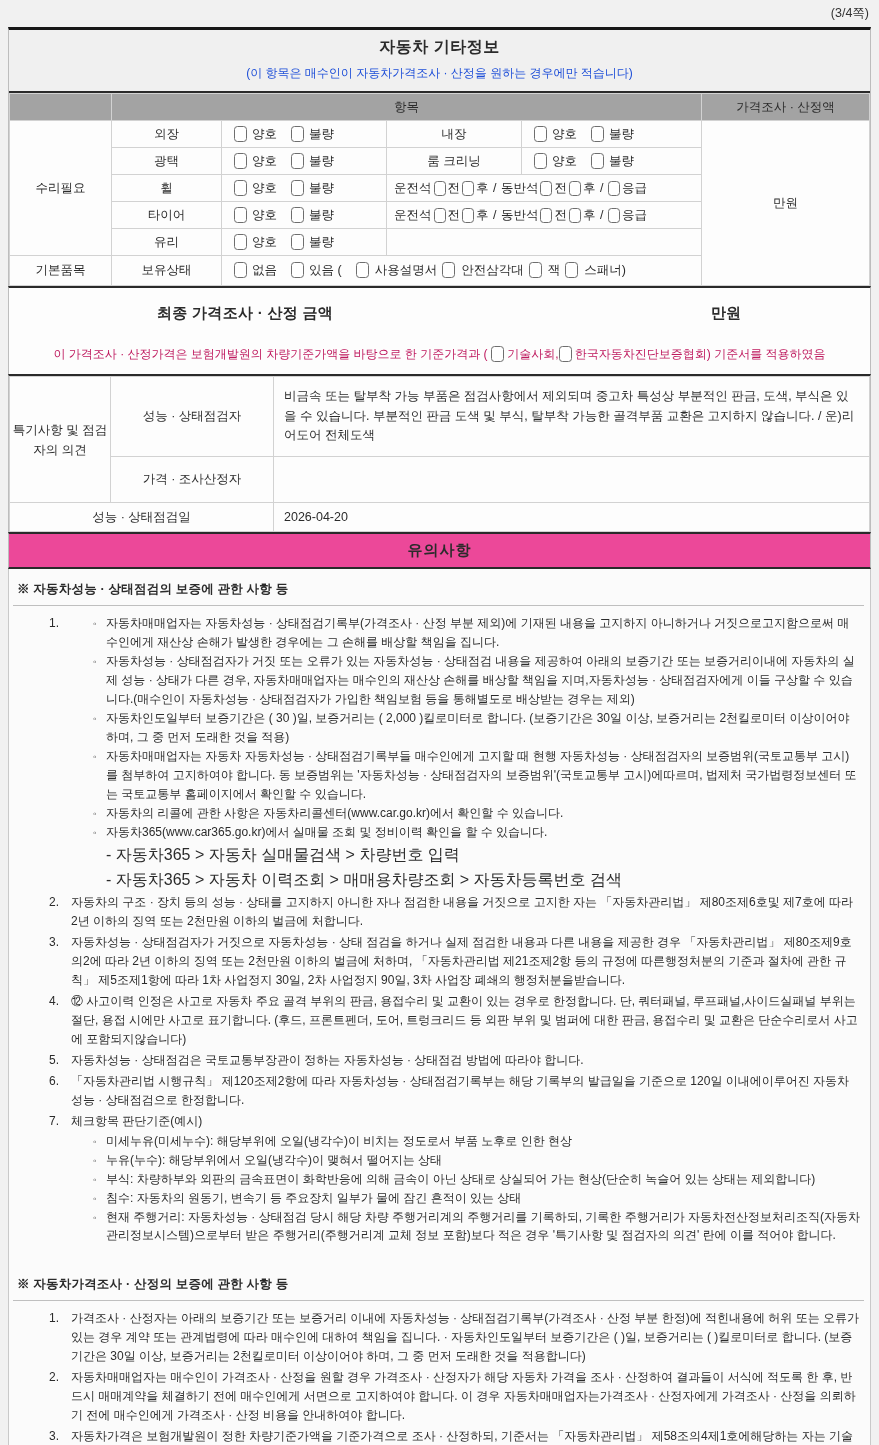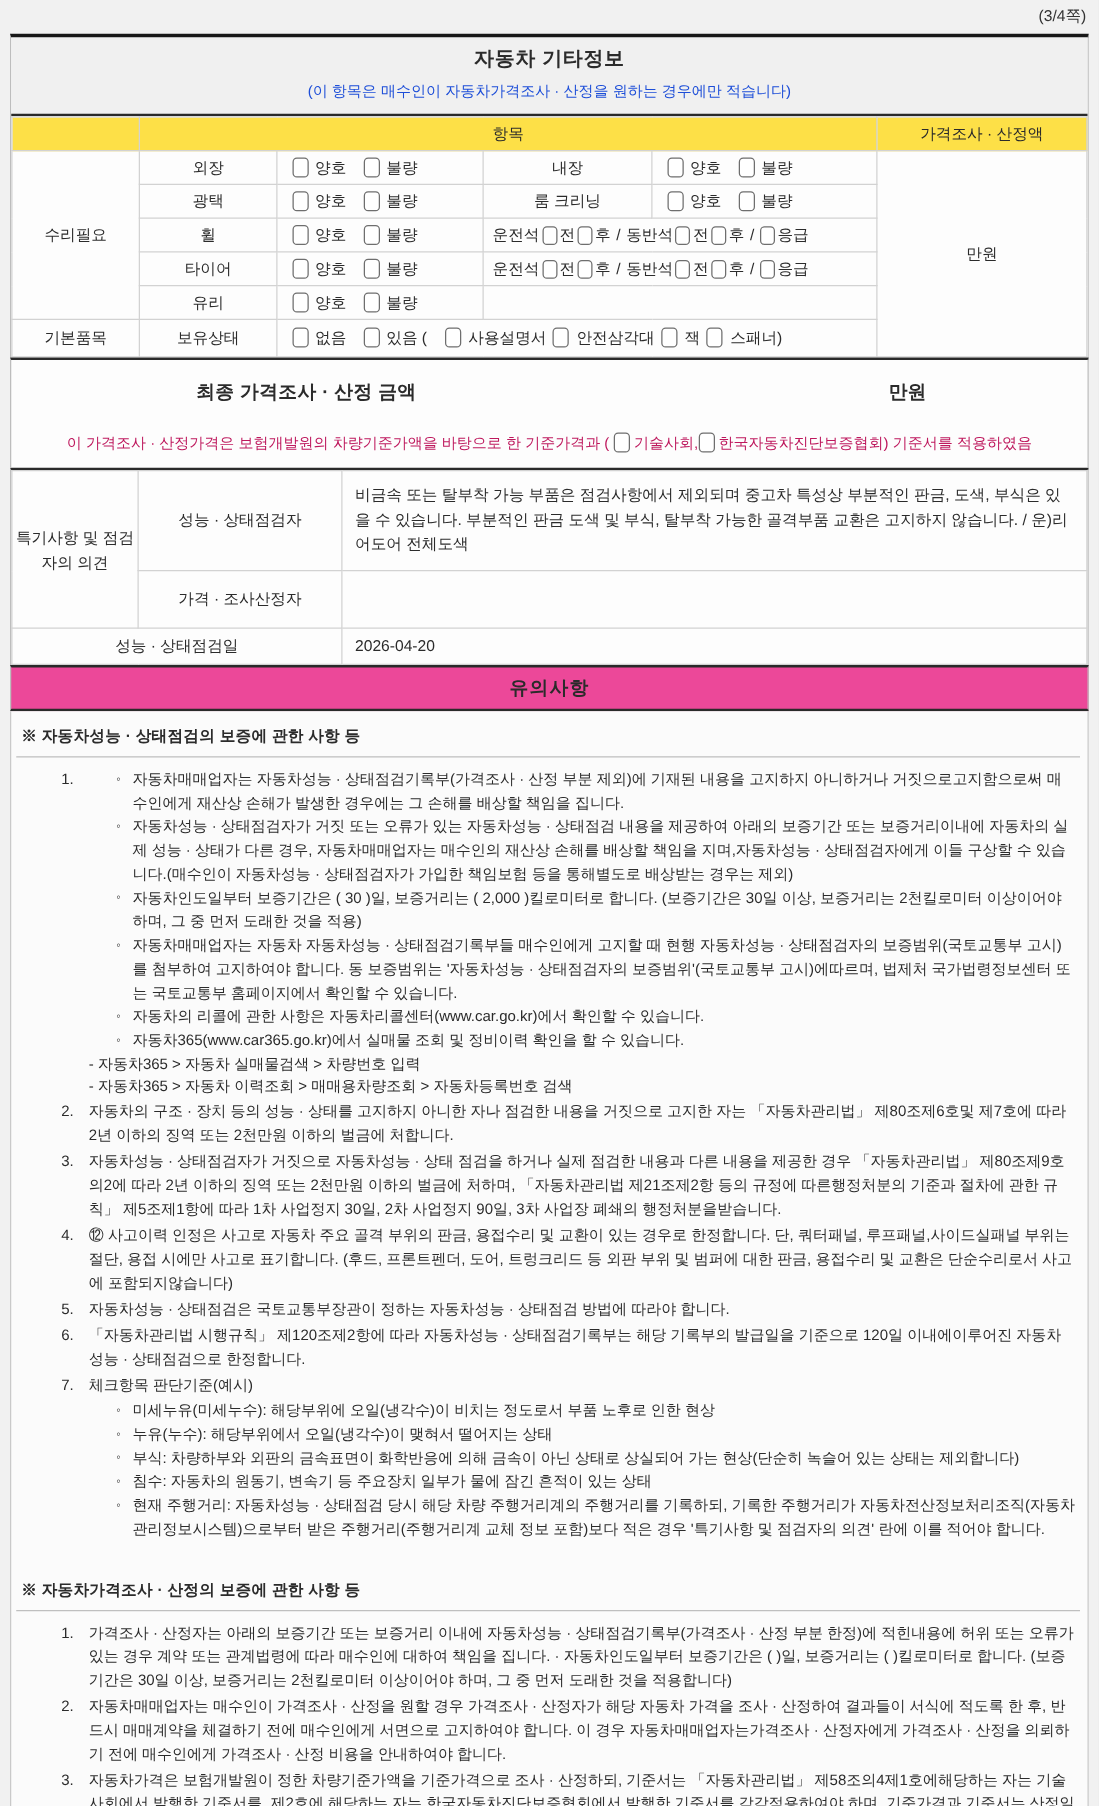--- a/index.html
+++ b/index.html
@@ -17,21 +17,21 @@
   
   .t1wrap { border-top:3px solid #171717; border-left:1px solid #bdbdbd; border-right:1px solid #bdbdbd; background:#fdfdfd; }
   .titleband { background:#f0f0f0; border-bottom:2px solid #2a2a2a; padding:7px 0 9px; }
   .titleband h1 { font-size:16px; font-weight:bold; text-align:center; letter-spacing:.5px; }
   .titleband .sub { font-size:12px; text-align:center; margin-top:7px; color:#1d4ed8; }
 
   table.grid { border-collapse:collapse; width:100%; table-layout:fixed; background:#fdfdfd; }
   table.grid td, table.grid th { border:1px solid #d2d2d2; font-size:12.5px; font-weight:normal; vertical-align:middle; }
   table.grid tr { height:27px; }
   tr.hdr { height:26px; }
-  tr.hdr th { background:#fde047; }
+  tr.hdr th { background:#a3a3a3; }
   td.c-group, td.c-label { text-align:center; }
   td.c-check { padding-left:12px;margin-top:12px; }
   td.c-seat { padding-left:6px; font-size:12px; }
   td.c-price { text-align:center; font-size:12.5px; }
   .cb { display:inline-block; width:13px; height:16px; border:1.5px solid #6e6e6e; border-radius:3.5px; background:#fff; vertical-align:-4px; }
   .cb.sp { margin:0 6px 0 0; }
   .cb.sm { margin:0 1px; width:12px; height:15px; }
   .lbl { margin-right:14px; margin-left:5px; }
   .seat-txt { margin:0 1px; }
 
@@ -64,21 +64,21 @@
   .noticebody { background:#fbfbfb; border-left:1px solid #c9c9c9; border-right:1px solid #c9c9c9; min-height:858px; padding:8px 6px 10px 4px; }
   .n-heading { font-size:12.5px; font-weight:bold; padding:4px 2px 7px 4px; border-bottom:1px solid #bfbfbf; letter-spacing:.2px; }
   .n-list { padding:8px 4px 0 36px; }
   .n-item { display:flex; margin-bottom:1px; }
   .n-num { flex:0 0 22px; font-size:12px; line-height:1.58; text-align:left; }
   .n-bodycol { flex:1; }
   .n-text { font-size:12px; line-height:1.58; margin-bottom:1px; }
   .n-bullet { display:flex; margin-left:22px; }
   .n-bcirc { flex:0 0 13px; font-size:10px; line-height:1.9; color:#444; }
   .n-btext { flex:1; font-size:12px; line-height:1.58; }
-  .n-subline { font-size:12px; line-height:1.58; }
+  .n-subline { font-size:16px; line-height:1.58; margin-left:35px; }
   .n-gap { height:26px; }
 </style>
 </head>
 <body>
 
 <div class="page">
   <div class="topstrip">
     <span class="pagenum">(3/4쪽)</span>
   </div>
 

